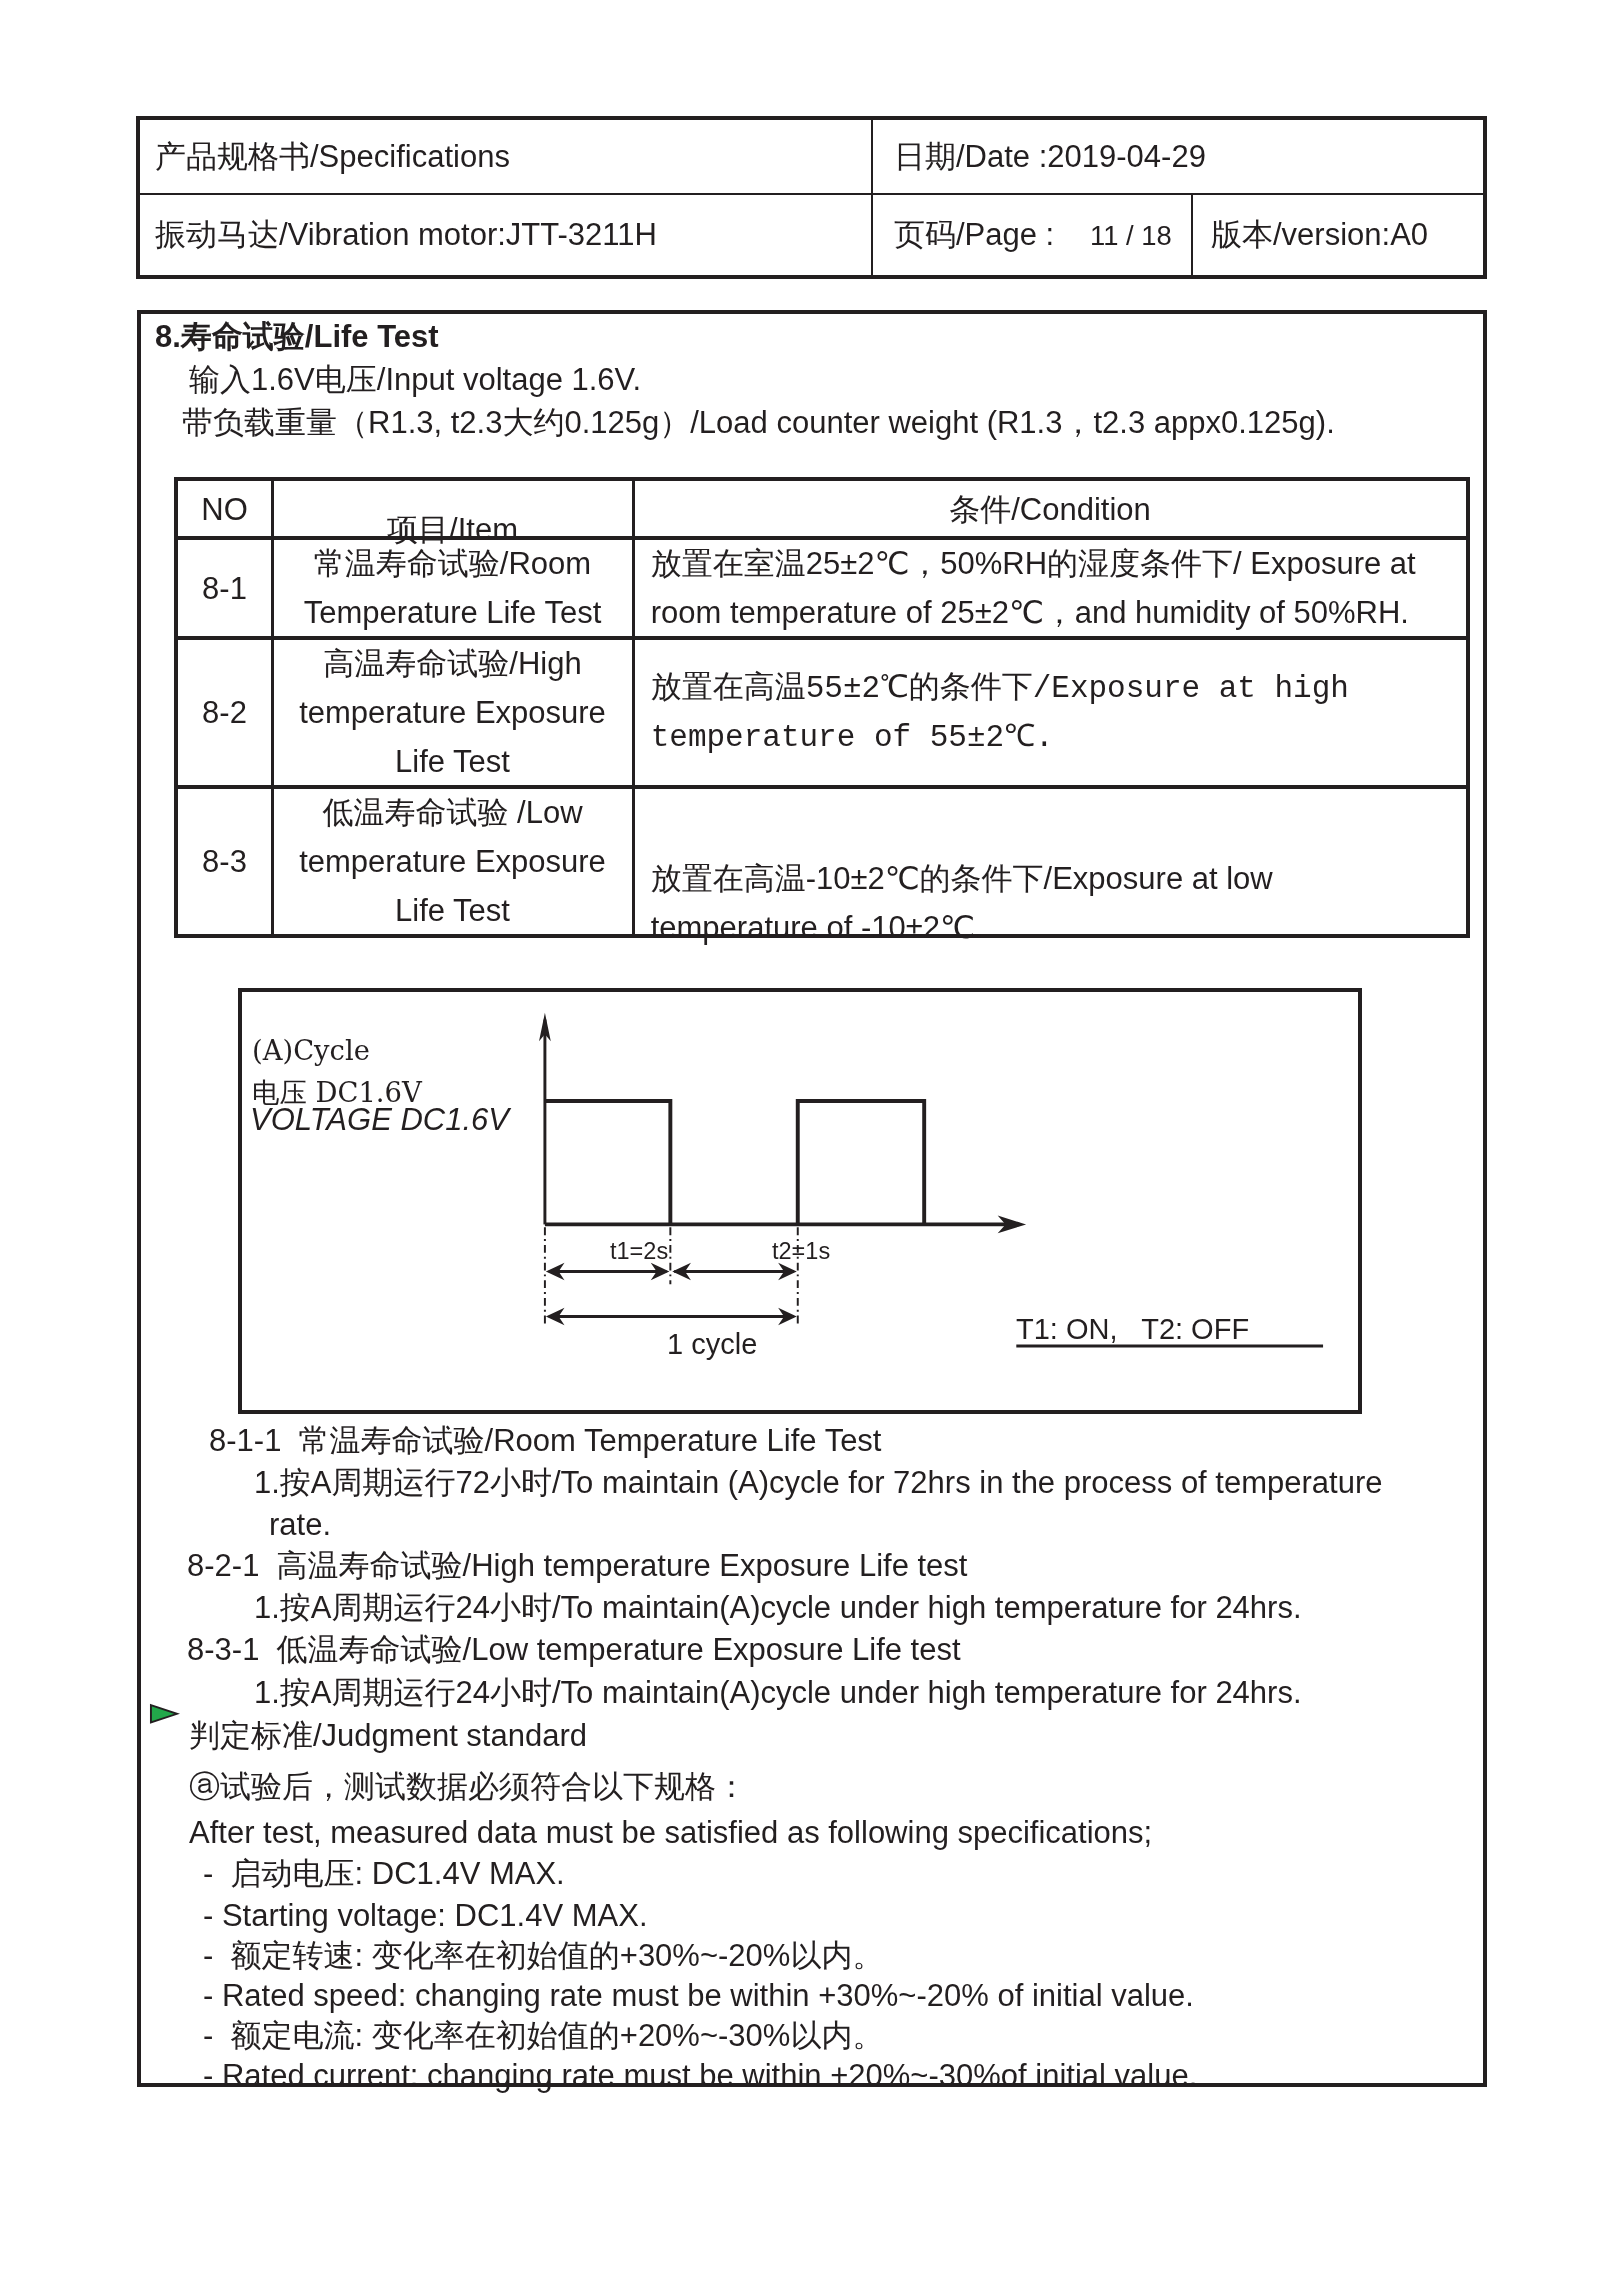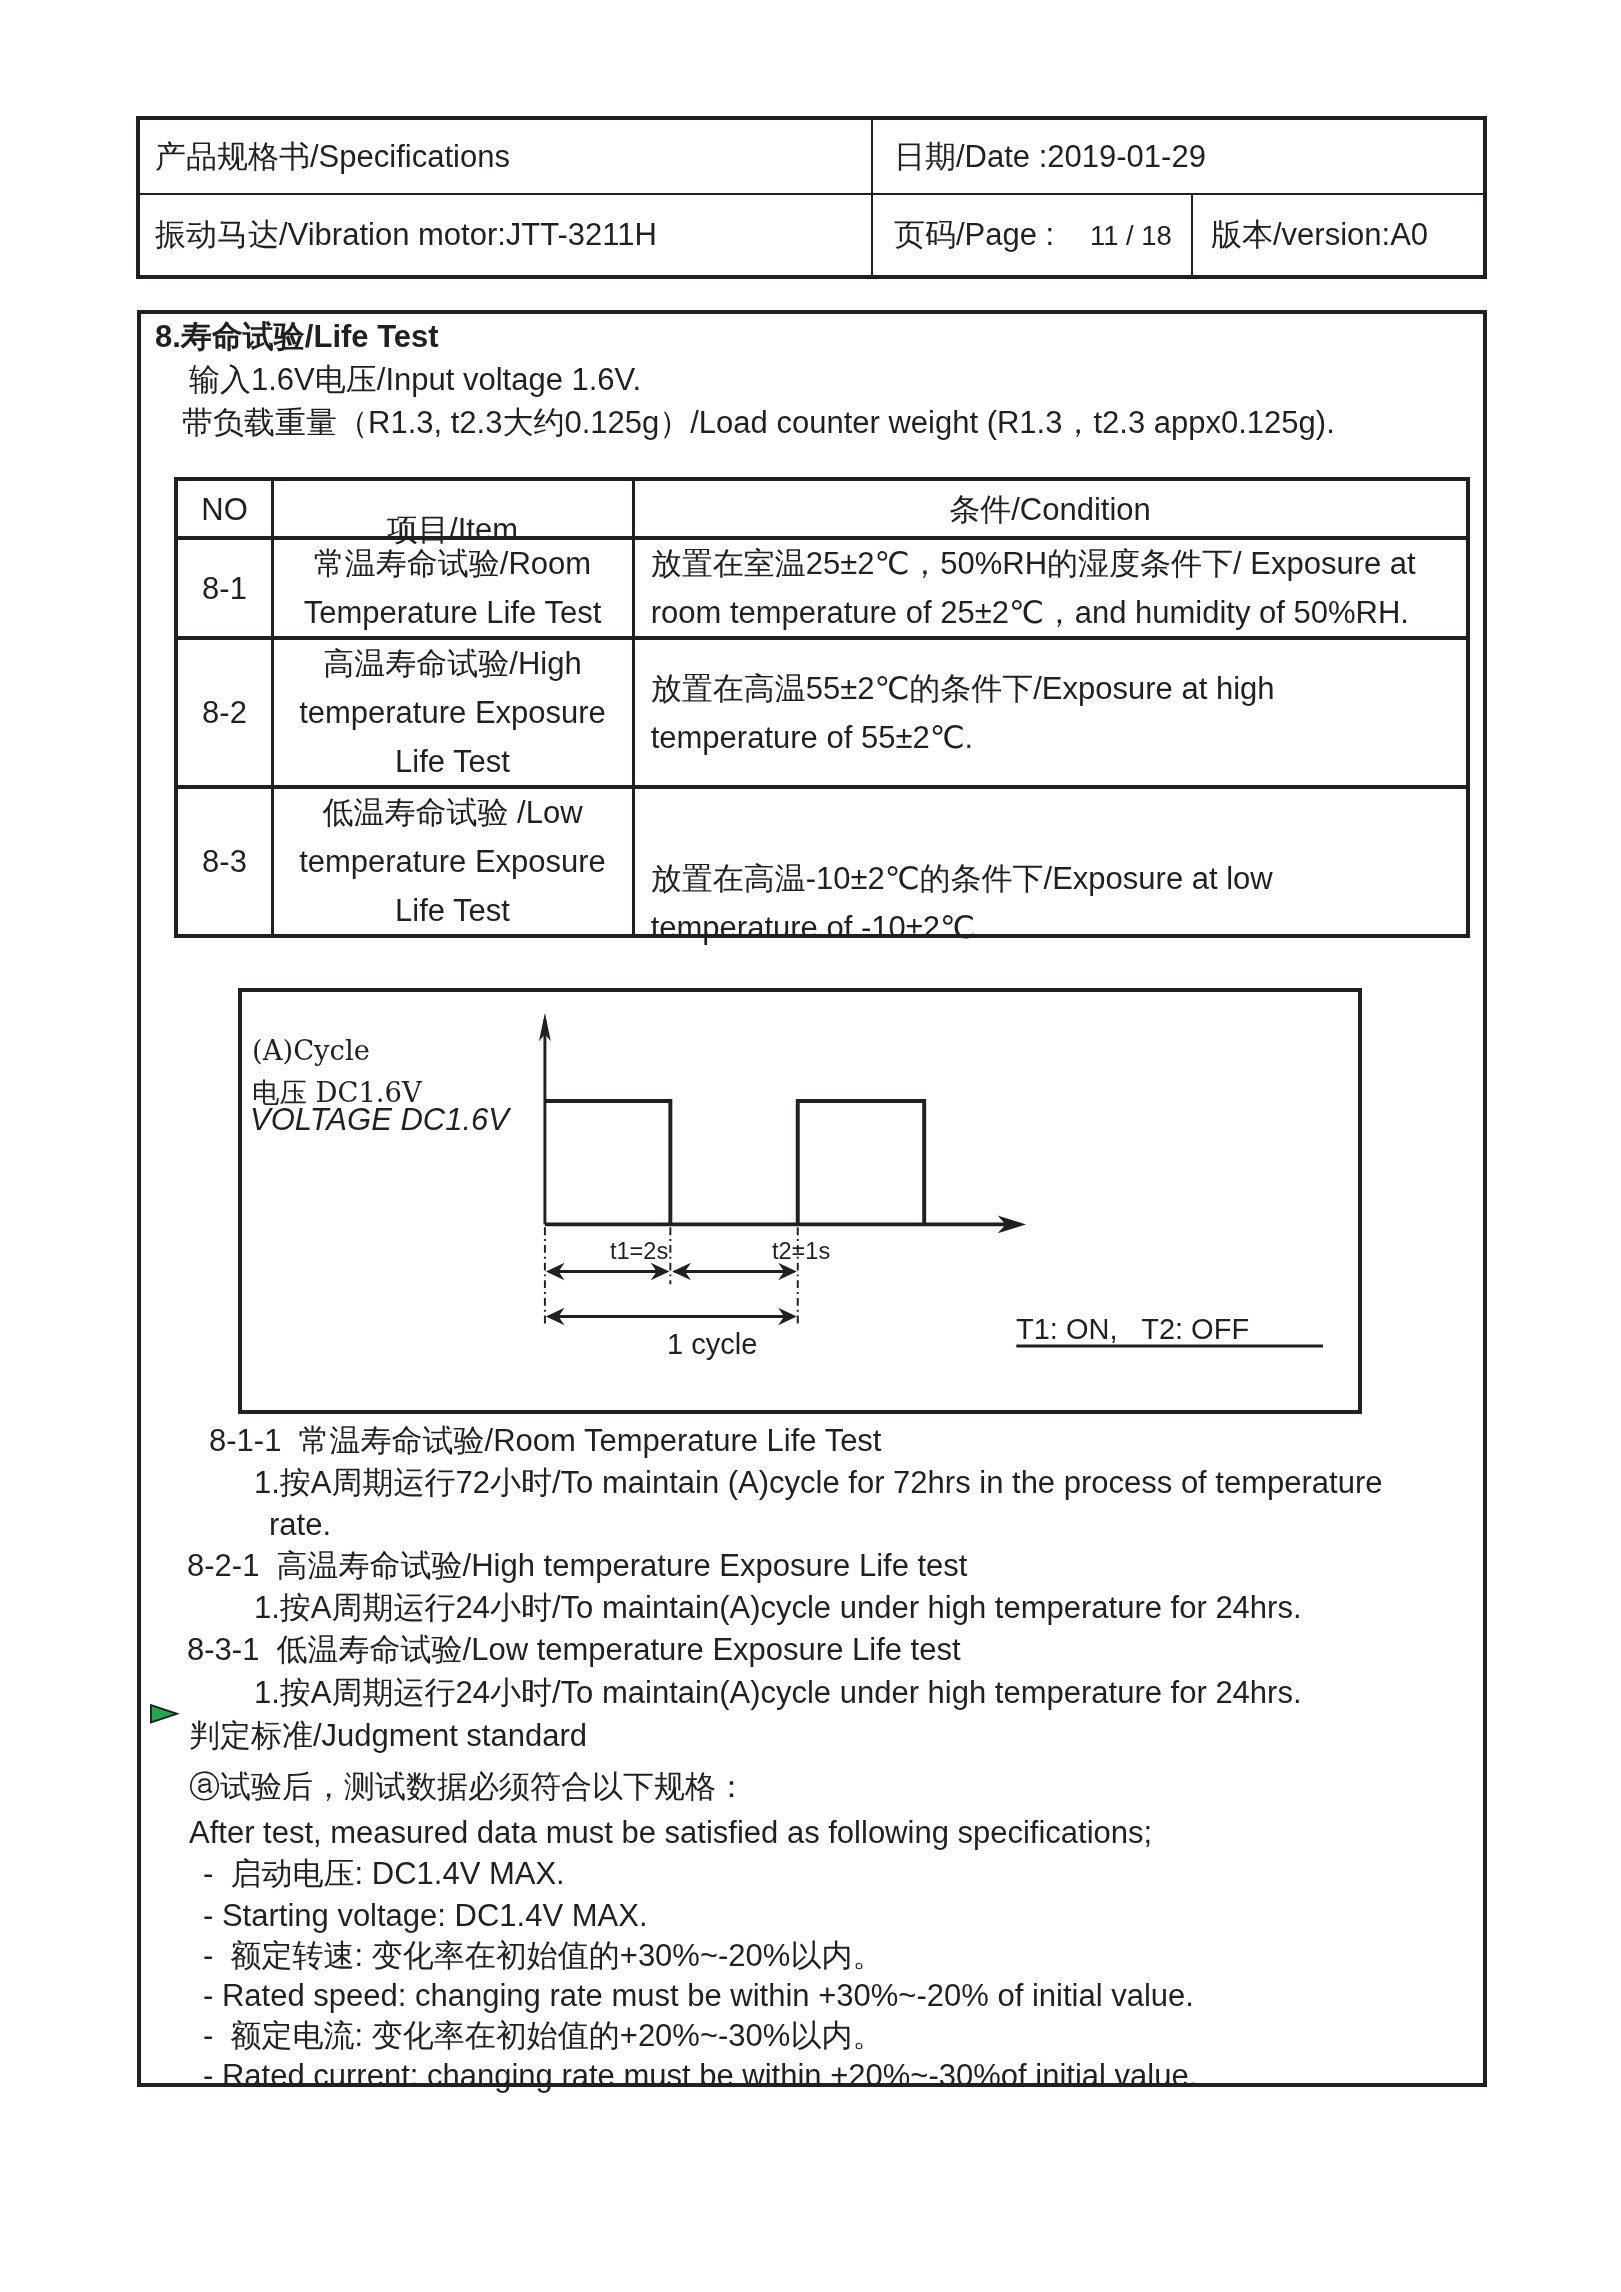--- a/index.html
+++ b/index.html
@@ -20,21 +20,21 @@
 </style>
 </head>
 <body>
 
 <div class="box" style="left:136px; top:116px; width:1351px; height:163px;"></div>
 <div class="hline" style="left:139px; top:193px; width:1345px; height:2px;"></div>
 <div class="vline" style="left:871px; top:119px; width:2px; height:157px;"></div>
 <div class="vline" style="left:1191px; top:195px; width:2px; height:80px;"></div>
 
 <div class="t hdr" style="left:155px; top:137px;">产品规格书/Specifications</div>
-<div class="t hdr" style="left:894px; top:137px;">日期/Date :2019-01-29</div>
+<div class="t hdr" style="left:894px; top:137px;">日期/Date :2019-04-29</div>
 <div class="t hdr" style="left:155px; top:215px;">振动马达/Vibration motor:JTT-3211H</div>
 <div class="t hdr" style="left:894px; top:215px;">页码/Page :</div>
 <div class="t hdr" style="left:1090px; top:216px; font-size:27.4px;">11 / 18</div>
 <div class="t hdr" style="left:1211px; top:215px;">版本/version:A0</div>
 
 <div class="box" style="left:137px; top:310px; width:1350px; height:1777px;"></div>
 
 <div class="t bold" style="left:155px; top:317px;">8.寿命试验/Life Test</div>
 <div class="t" style="left:189px; top:360px;">输入1.6V电压/Input voltage 1.6V.</div>
 <div class="t" style="left:182px; top:403px;">带负载重量（R1.3, t2.3大约0.125g）/Load counter weight (R1.3，t2.3 appx0.125g).</div>
@@ -69,21 +69,21 @@
 </div>
 
 <div class="cell center" style="left:179px; top:640px; width:91px; height:145px;">
   <span>8-2</span>
 </div>
 <div class="cell center" style="left:273px; top:640px; width:359px; height:145px;">
   <span>高温寿命试验/High</span>
   <span>temperature Exposure</span>
   <span>Life Test</span>
 </div>
-<div class="cell left" style="left:635px; top:640px; width:754px; height:145px; padding-left:15.7px;">
+<div class="cell left" style="left:635px; top:640px; width:754px; height:145px; padding-left:15.7px;font-family:Liberation Mono, monospace;">
   <span>放置在高温55±2℃的条件下/Exposure at high</span>
   <span>temperature of 55±2℃.</span>
 </div>
 
 <div class="cell center" style="left:179px; top:789px; width:91px; height:144px;">
   <span>8-3</span>
 </div>
 <div class="cell center" style="left:273px; top:789px; width:359px; height:144px;">
   <span>低温寿命试验 /Low</span>
   <span>temperature Exposure</span>

